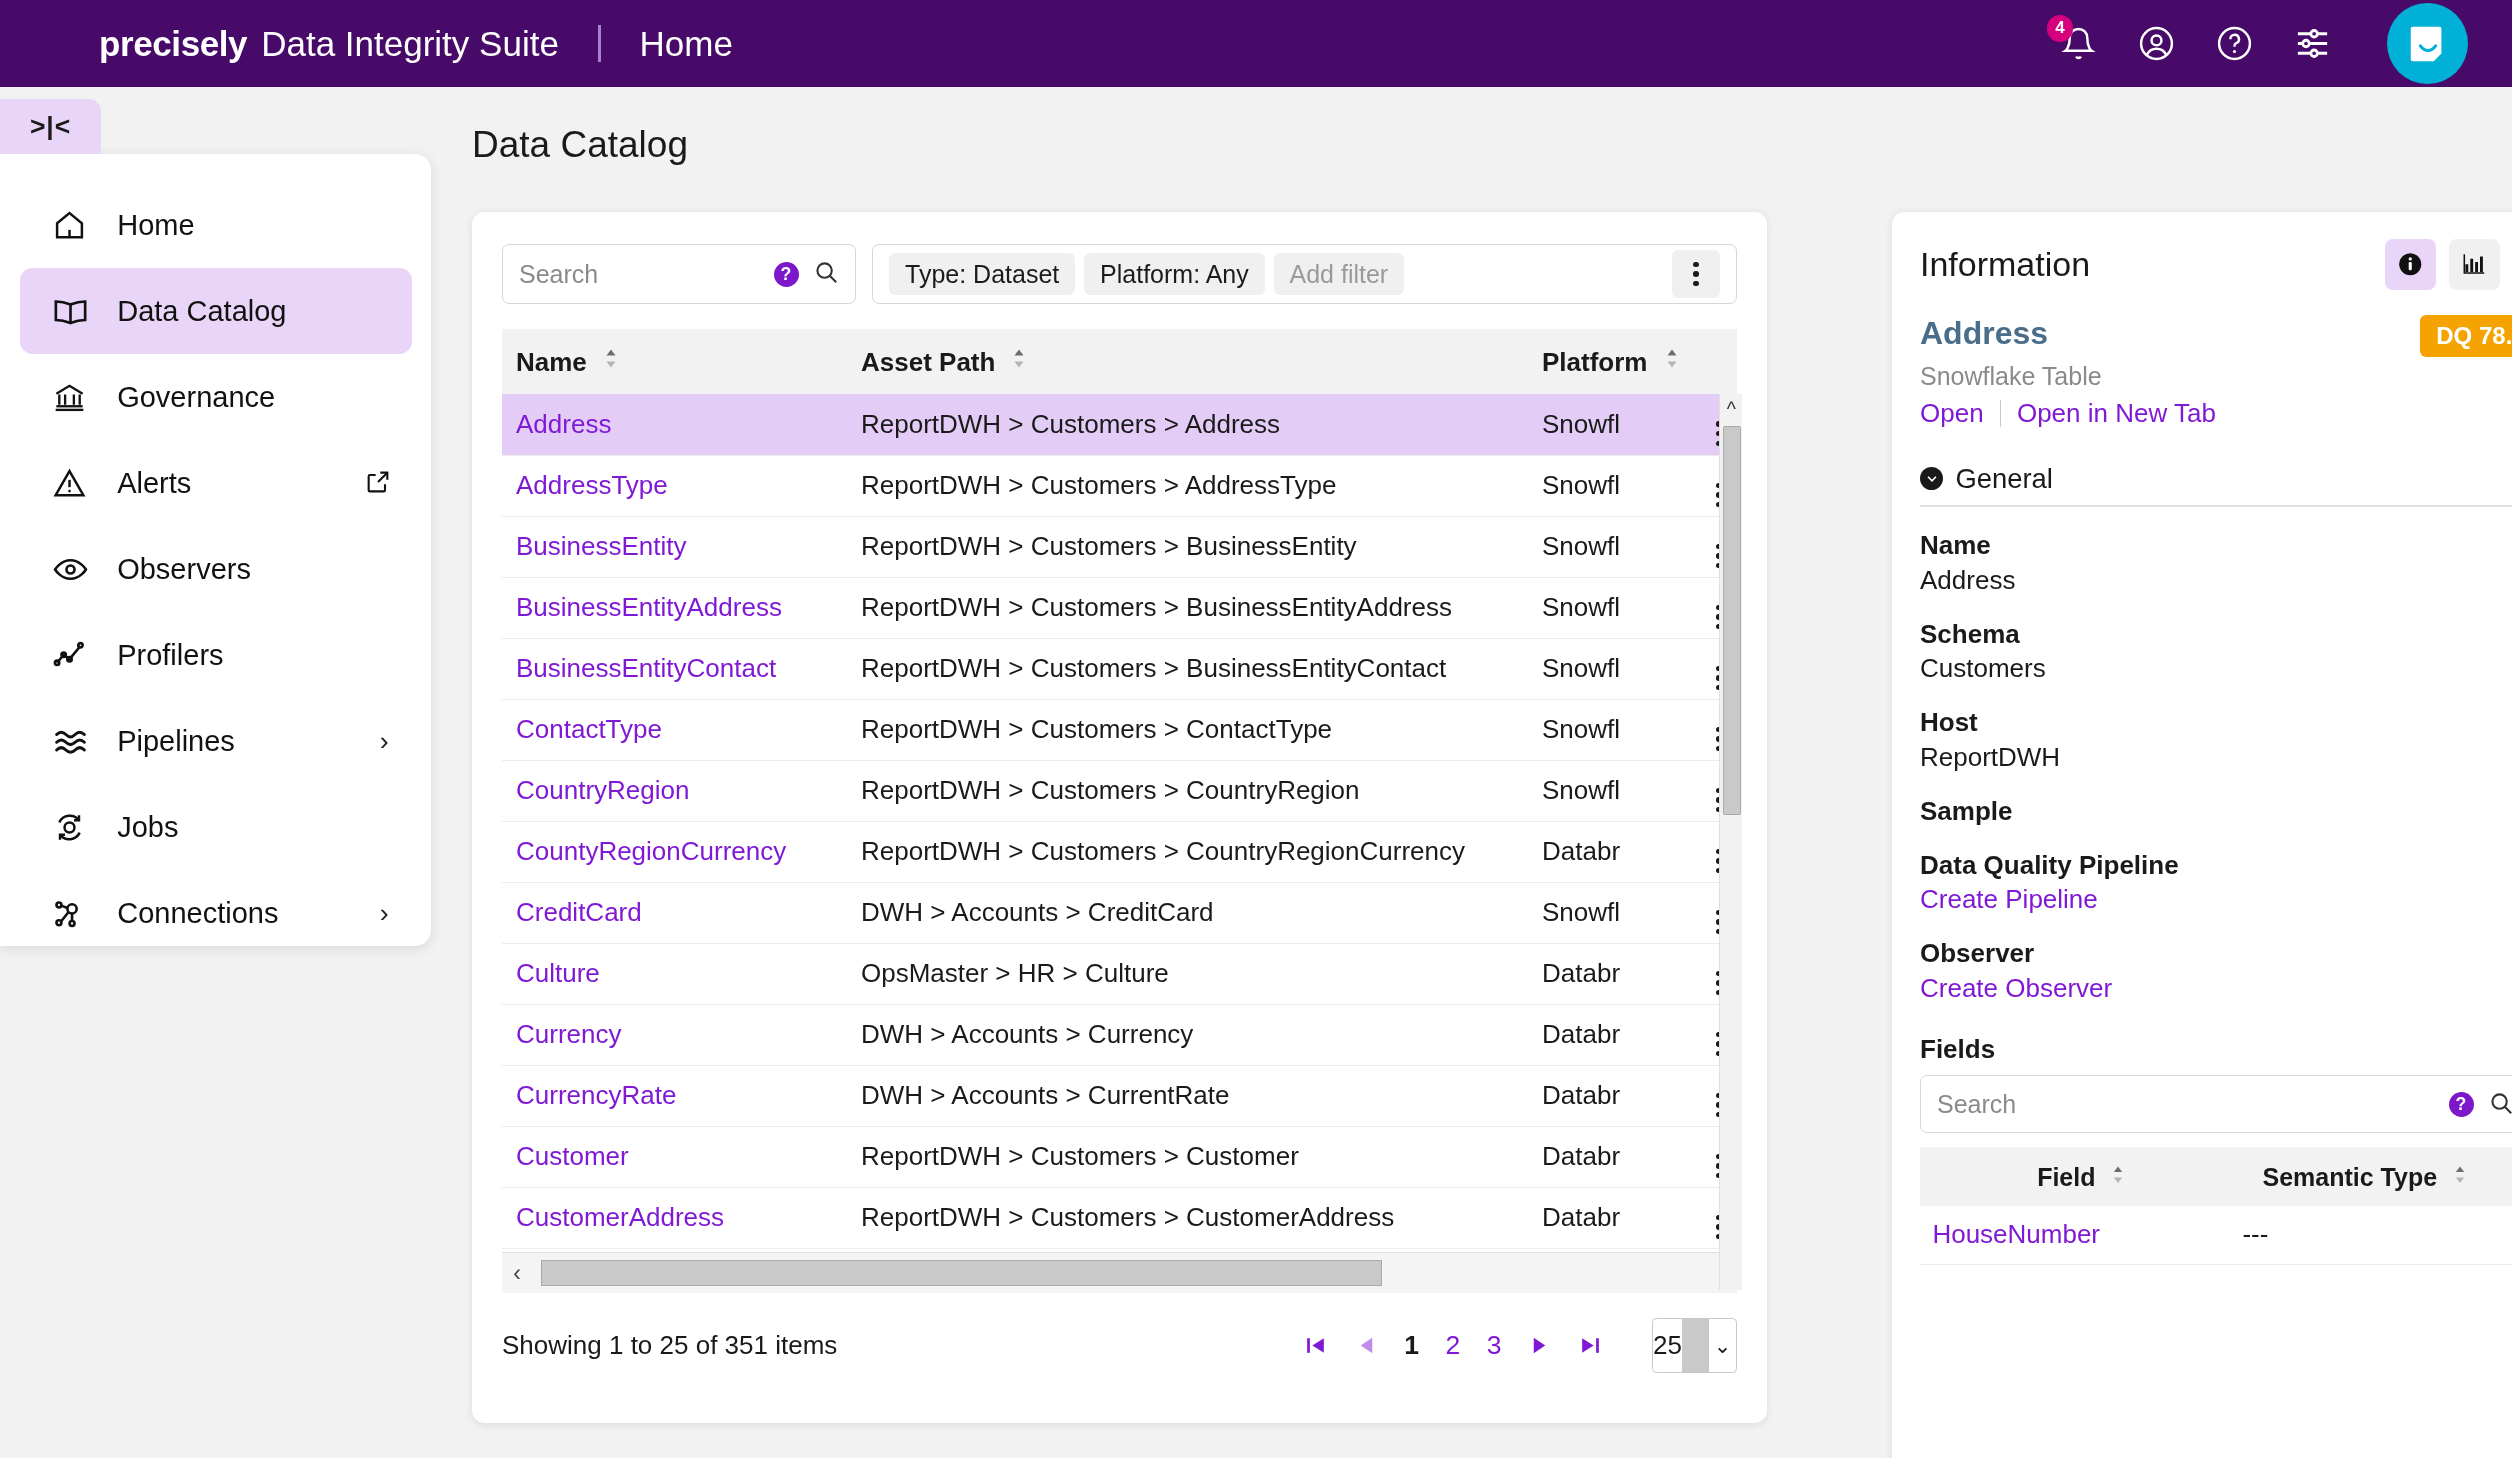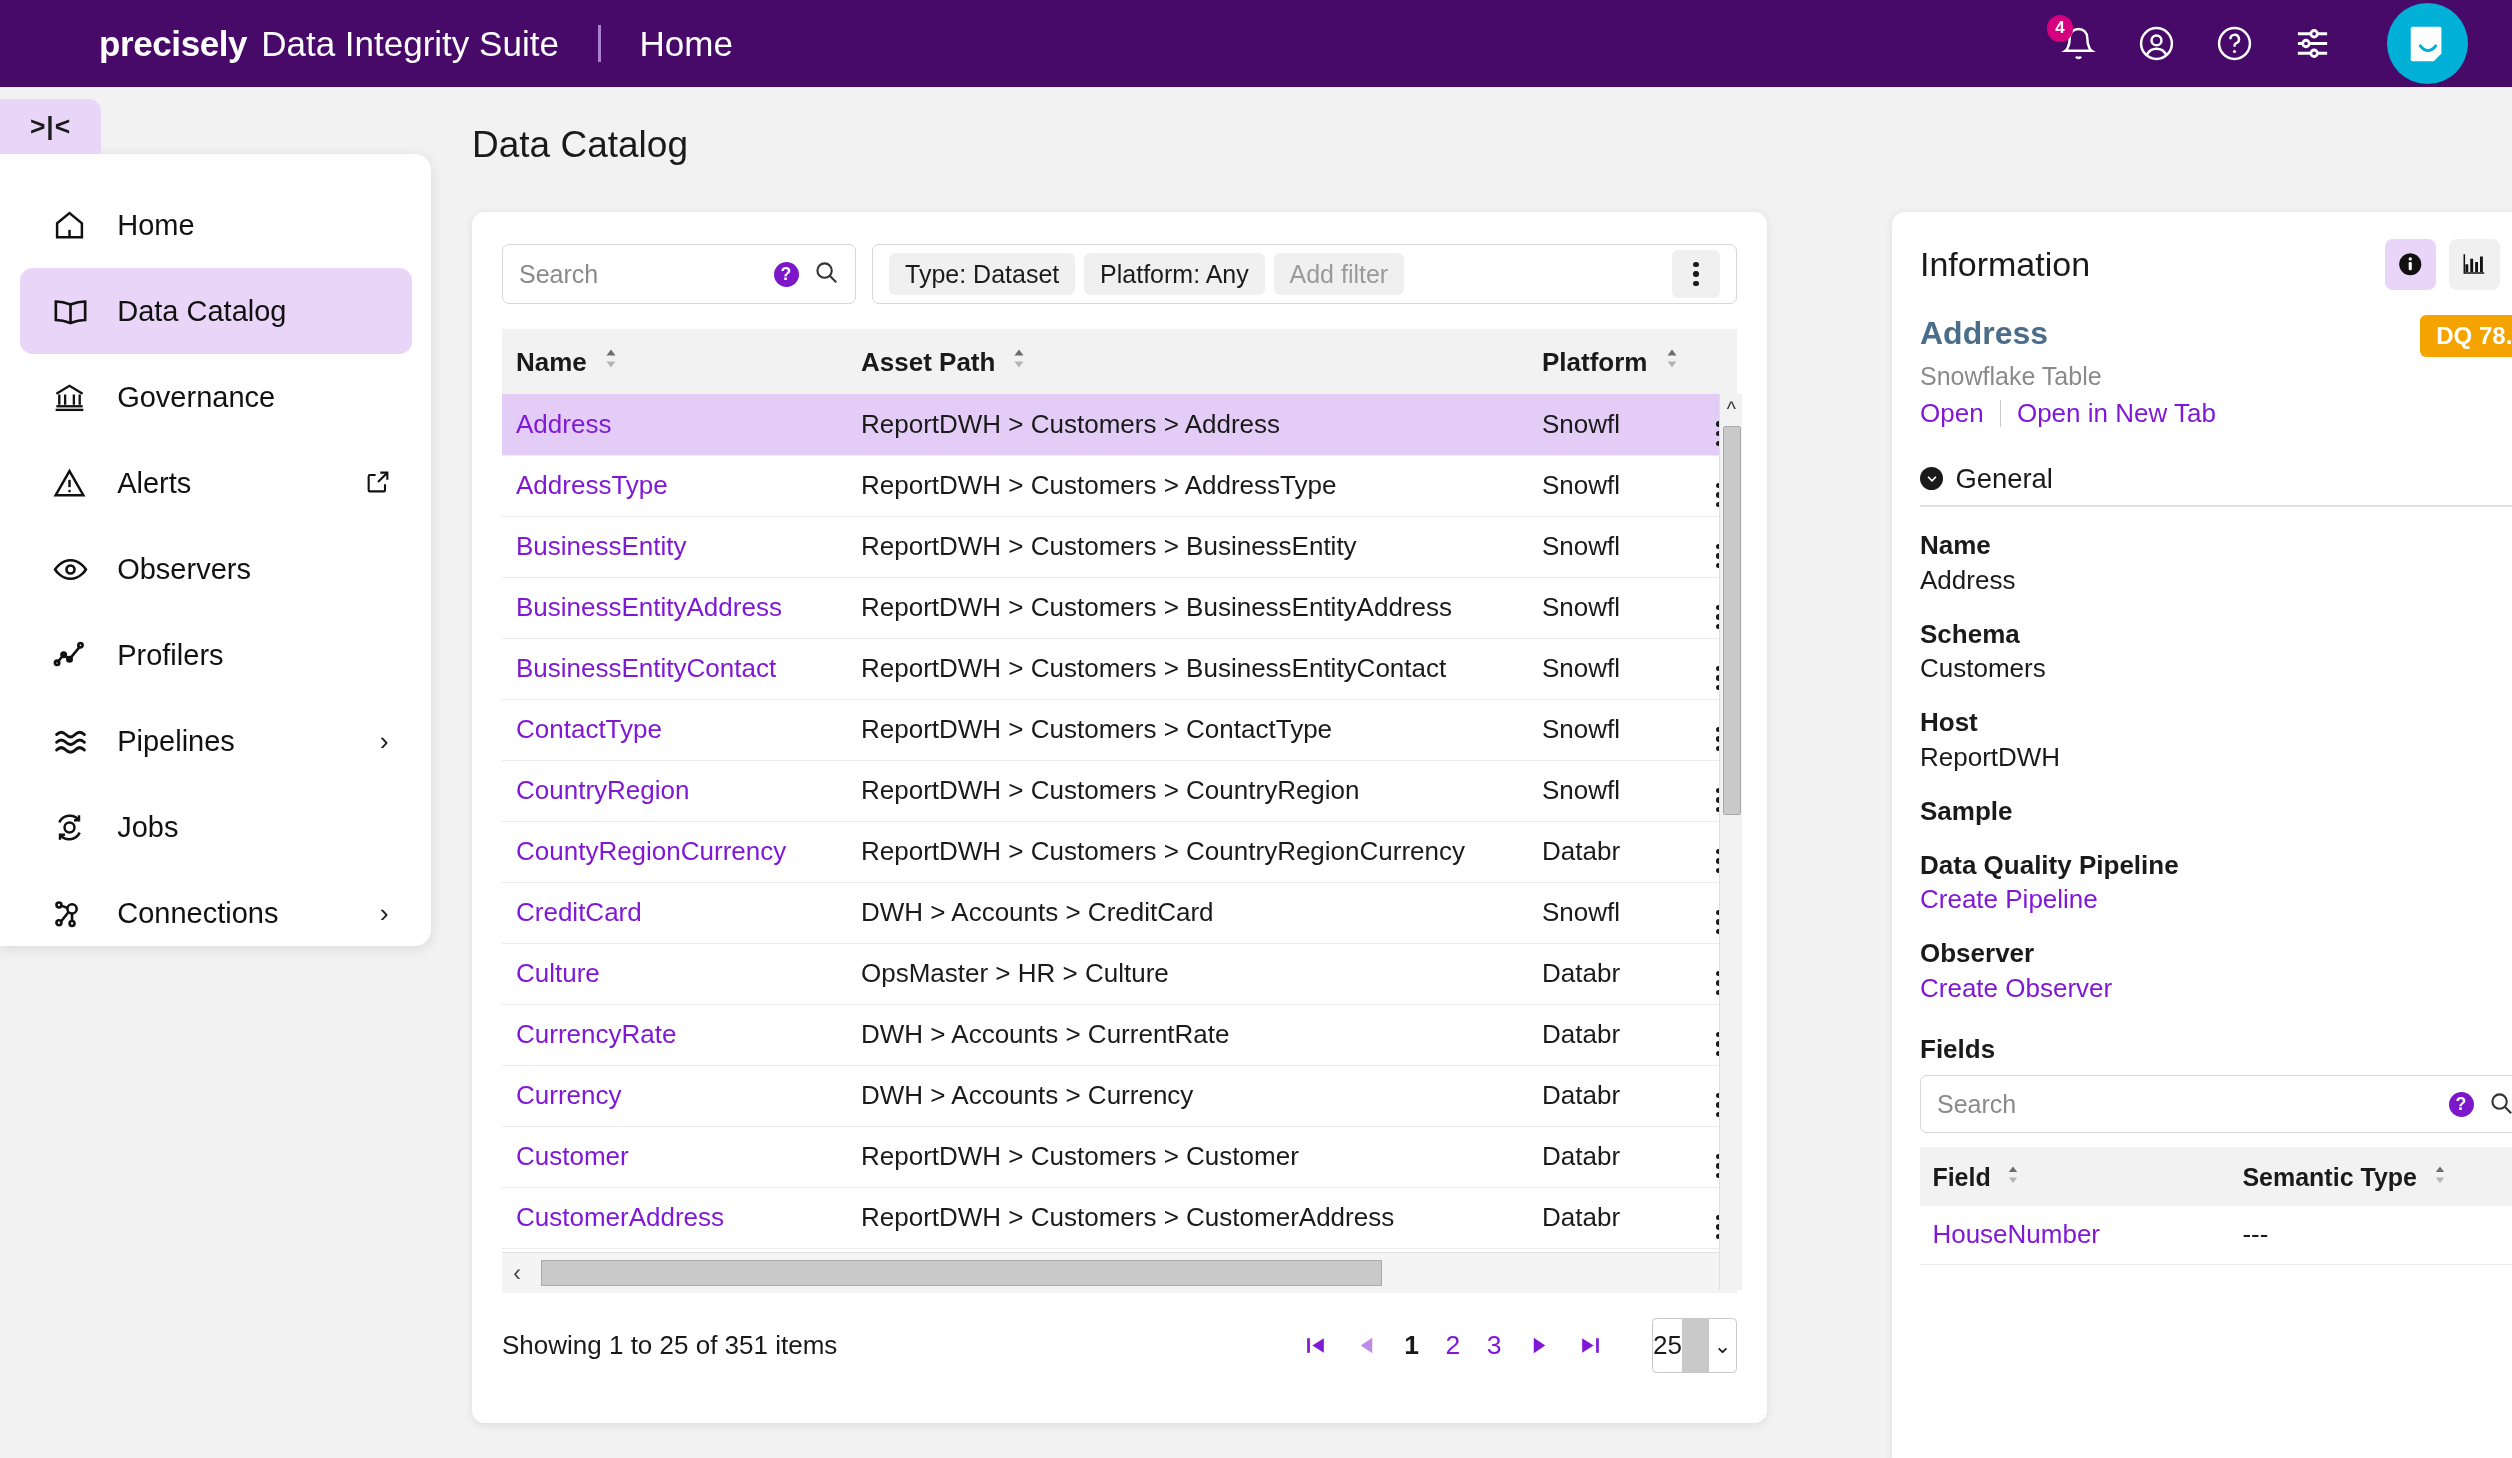--- a/index.html
+++ b/index.html
@@ -226,21 +226,21 @@
 
   .fields-label { margin-top: 30px; font-size: 26px; font-weight: 700; color:#1a1a1a; }
   .fsearch {
     margin-top: 10.6px; width: 611px; height: 58px; border:1.3px solid #d6d6d6;
     border-radius: 7px; display:flex; align-items:center; padding: 0 16px; background:#fff;
   }
   .fsearch .sb-ph { flex:1; font-size: 25px; color:#8a8a8a; }
 
   table.fl { margin-top: 14px; width: 611px; border-collapse: collapse; table-layout: fixed; }
   table.fl th {
-    background:#f2f2f2; text-align:left; font-size: 25px; font-weight:700; color:#1a1a1a;
+    background:#f2f2f2; text-align:center; font-size: 25px; font-weight:700; color:#1a1a1a;
     padding: 14px 0 14px 12.4px; height: 58px;
   }
   table.fl th.f1 { width: 310px; }
   table.fl th.f2 { width: 257px; }
   table.fl th.f3 { width: 44px; }
   table.fl td {
     font-size: 26px; padding: 0 0 0 12.4px; height: 58px;
     border-bottom: 1.3px solid #ececec; color:#1a1a1a;
   }
   table.fl td.fn a { color:#8019d6; text-decoration:none; cursor:pointer; }
@@ -580,32 +580,32 @@
             <td class="nm"><a>Culture</a></td>
             <td>OpsMaster &gt; HR &gt;  Culture</td>
             <td class="plat">Databr</td>
             <td class="menu"><span class="dots-v">
                 <i></i>
                 <i></i>
                 <i></i>
               </span></td>
           </tr>
           <tr>
+            <td class="nm"><a>Currency</a></td>
+            <td>DWH &gt; Accounts &gt;  Currency</td>
+            <td class="plat">Databr</td>
+            <td class="menu"><span class="dots-v">
+                <i></i>
+                <i></i>
+                <i></i>
+              </span></td>
+          </tr>
+          <tr>
             <td class="nm"><a>CurrencyRate</a></td>
             <td>DWH &gt; Accounts &gt;  CurrentRate</td>
-            <td class="plat">Databr</td>
-            <td class="menu"><span class="dots-v">
-                <i></i>
-                <i></i>
-                <i></i>
-              </span></td>
-          </tr>
-          <tr>
-            <td class="nm"><a>Currency</a></td>
-            <td>DWH &gt; Accounts &gt;  Currency</td>
             <td class="plat">Databr</td>
             <td class="menu"><span class="dots-v">
                 <i></i>
                 <i></i>
                 <i></i>
               </span></td>
           </tr>
           <tr>
             <td class="nm"><a>Customer</a></td>
             <td>ReportDWH &gt; Customers &gt; Customer</td>

